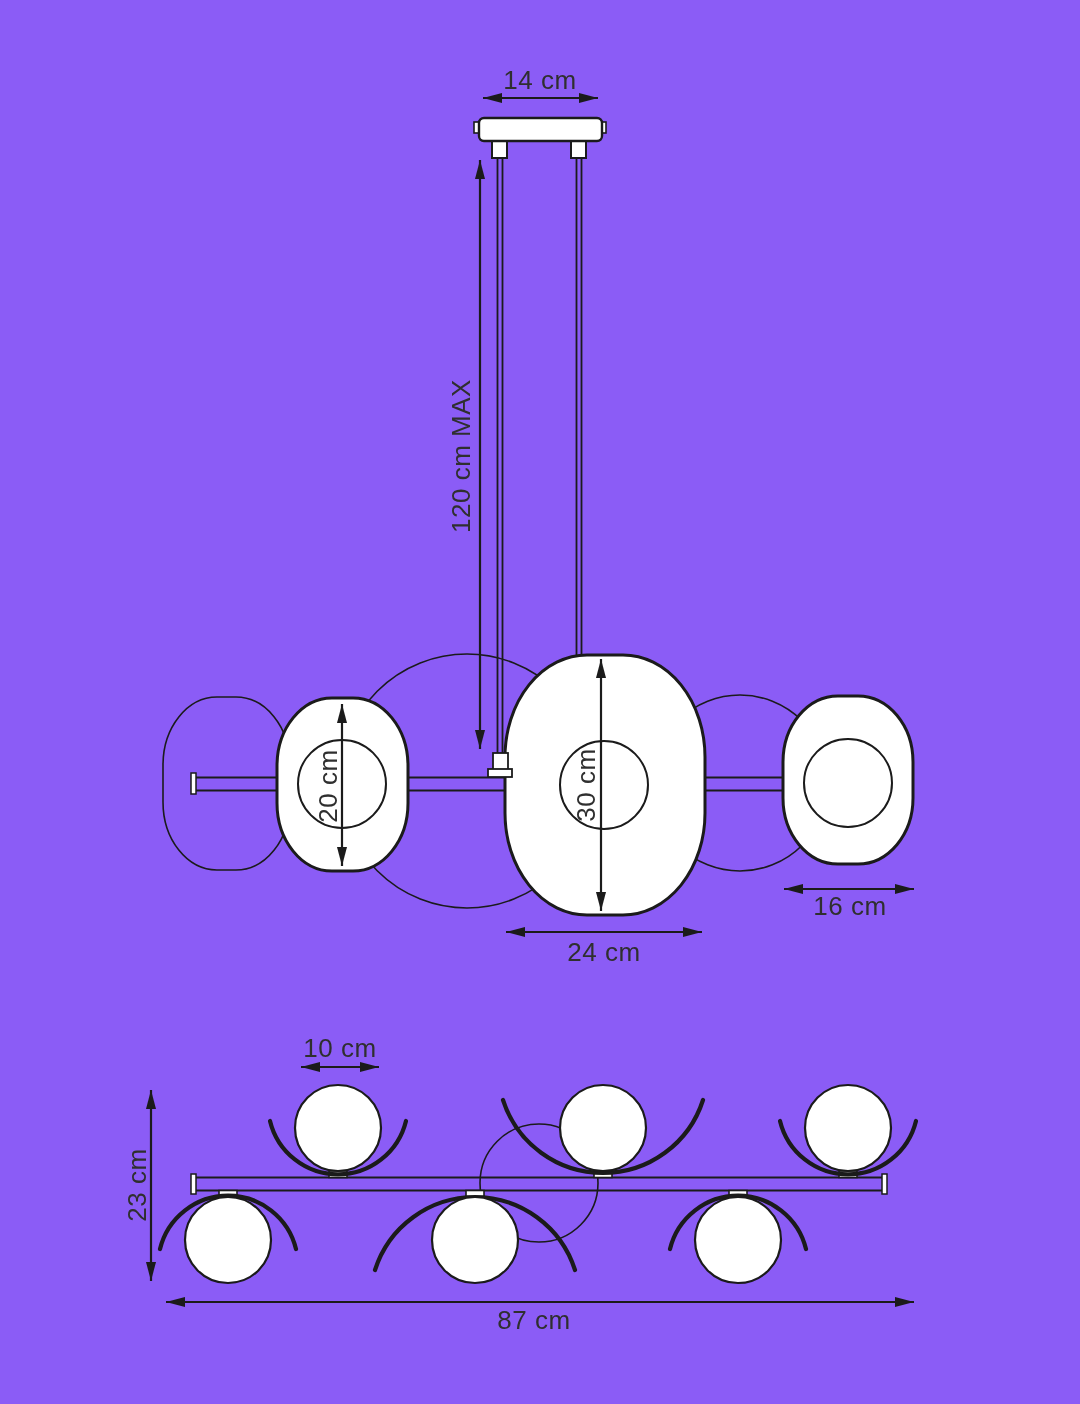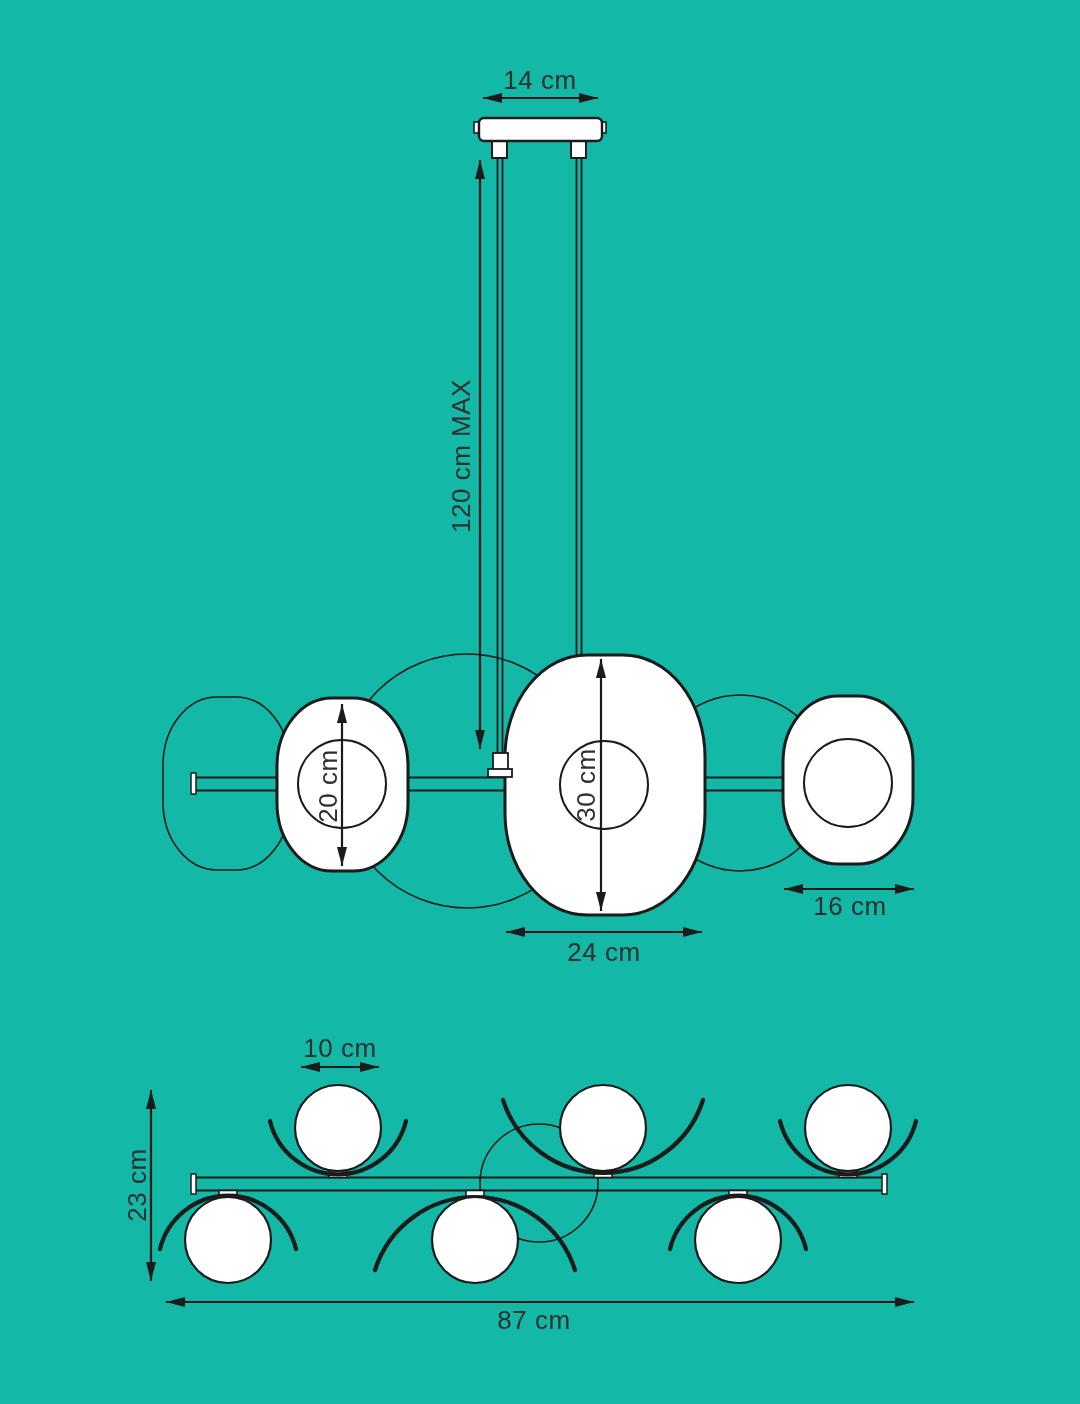--- a/index.html
+++ b/index.html
@@ -7,21 +7,21 @@
     padding: 0;
     background: #ffffff;
     width: 1080px;
     height: 1404px;
     font-family: "Liberation Sans", "DejaVu Sans", sans-serif;
   }
   .stage {
     position: relative;
     width: 1080px;
     height: 1404px;
-    background: #14b8a6;
+    background: #8b5cf6;
     overflow: hidden;
   }
   svg { display: block; }
 
   
   .back   { fill: none; stroke: #1b1b1b; stroke-width: 1.6px; }
   .front  { fill: #ffffff; stroke: #1b1b1b; stroke-width: 3px; }
   .inner  { fill: none; stroke: #1b1b1b; stroke-width: 2px; }
   .part   { fill: #ffffff; stroke: #1b1b1b; stroke-width: 2.2px; }
   .barln  { fill: none; stroke: #1b1b1b; stroke-width: 2px; }

